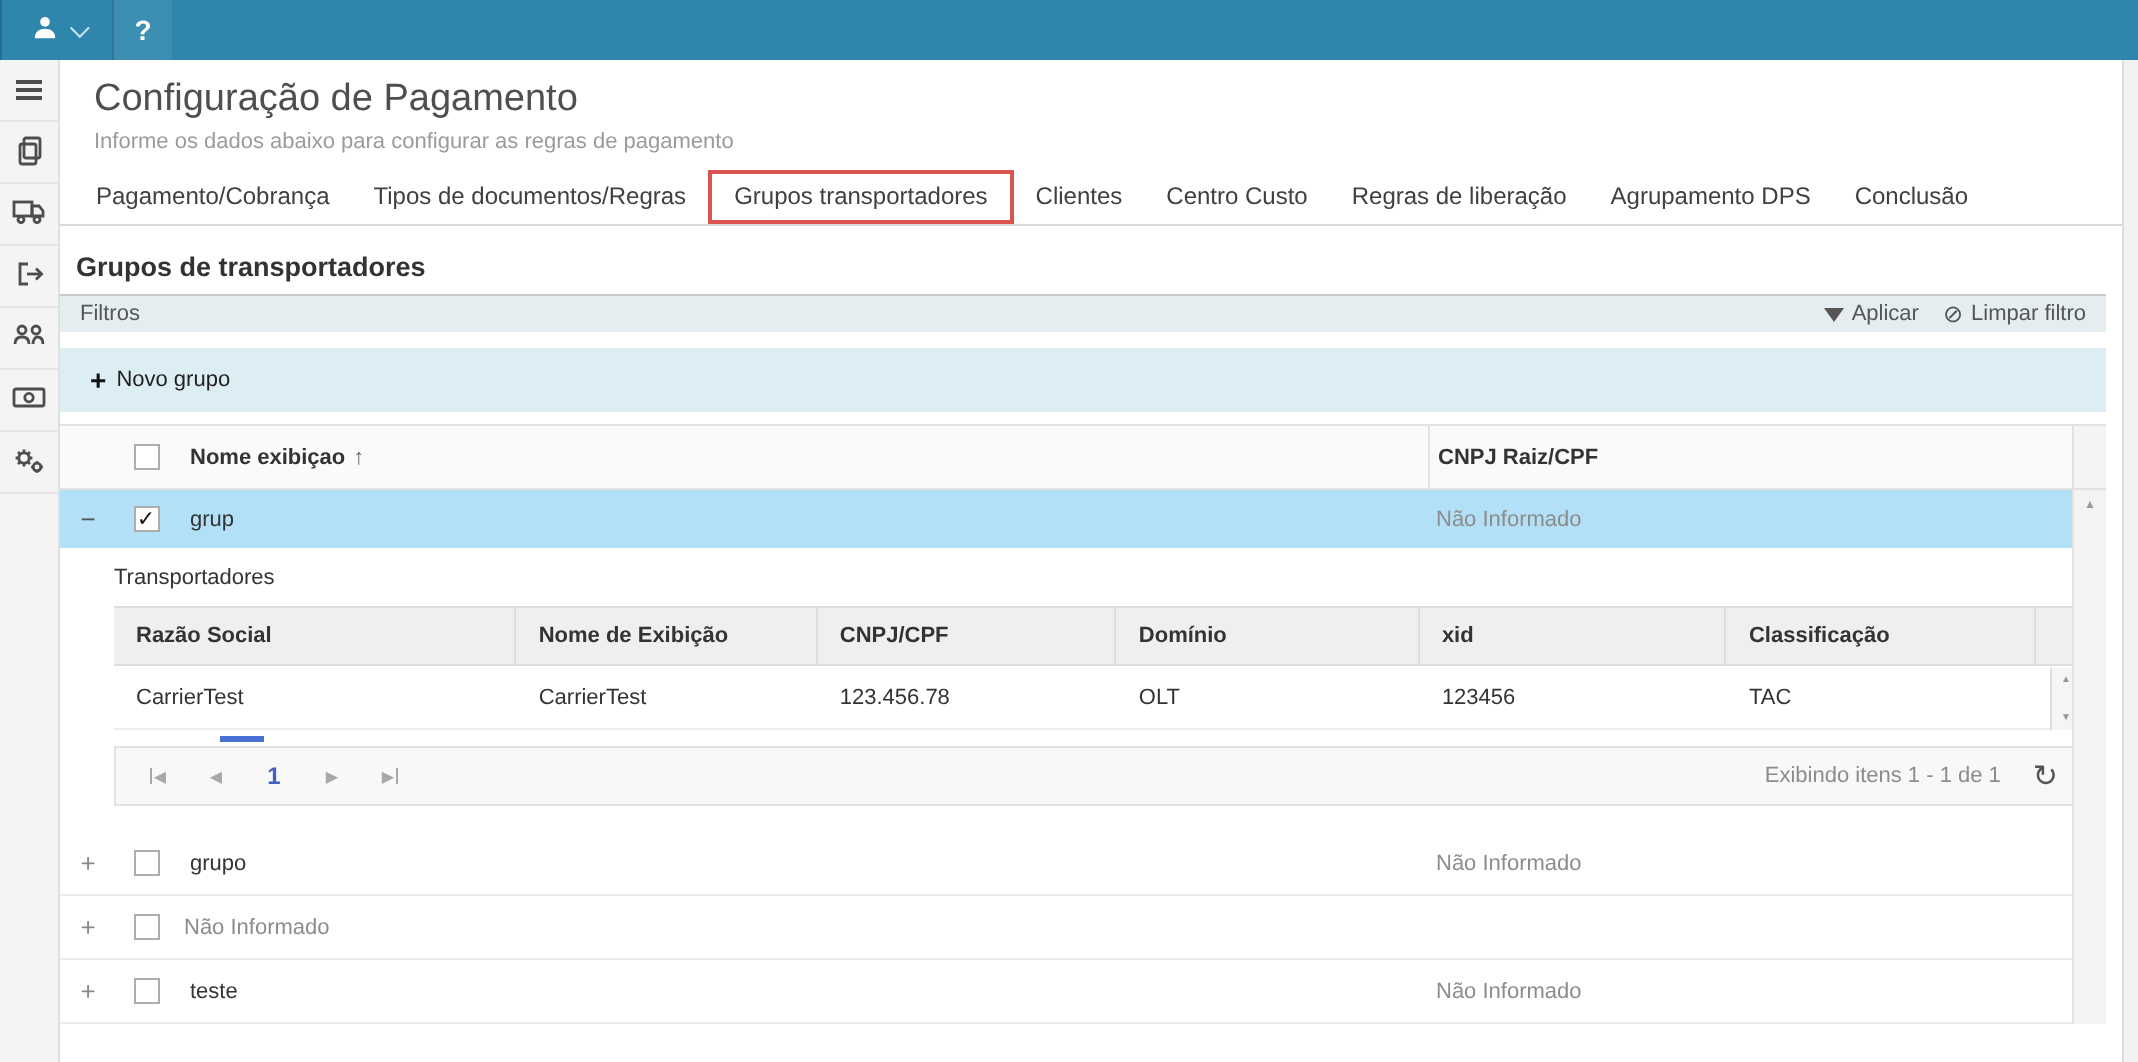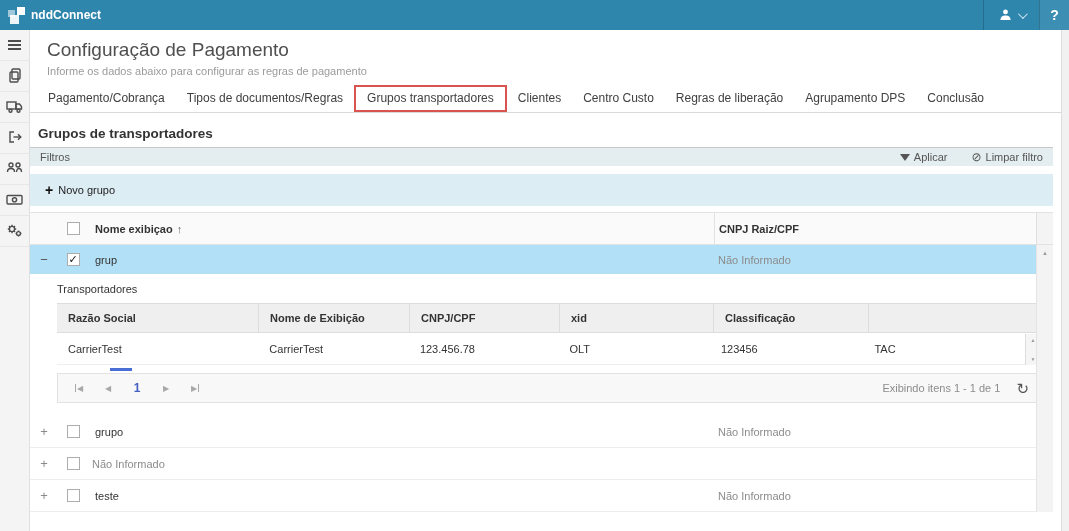--- a/index.html
+++ b/index.html
@@ -49,21 +49,21 @@
 
   
   .section-heading { margin:13px 0 0 8px; font-size:13.5px; font-weight:bold; color:#333;
                      padding-bottom:6px; }
   .content { width:1023px; }
   .rule { border-bottom:1px solid #c9c9c9; }
 
   .filter-bar { height:18px; background:#e4edef; display:flex; align-items:center;
                 padding:0 10px; color:#555; }
   .filter-title { flex:1; }
-  .filter-actions { display:flex; gap:24px; align-items:center; }
+  .filter-actions { display:flex; gap:12px; align-items:center; }
   .filter-link { display:flex; align-items:center; gap:4px; cursor:pointer; color:#555; }
   .funnel { width:0; height:0; border-left:5px solid transparent; border-right:5px solid transparent;
             border-top:7px solid #555; display:inline-block; }
   .slash-circle { font-size:12px; color:#555; }
 
   .new-bar { height:32px; background:#dcedf4; display:flex; align-items:center; margin-top:8px;
              padding-left:15px; }
   .new-btn { display:flex; align-items:center; gap:5px; cursor:pointer; color:#222; }
   .new-btn b { font-size:14px; color:#111; }
 
@@ -122,28 +122,20 @@
   .pg-bar { width:1px; height:8px; background:#a8a8a8; display:inline-block; }
   .pg-num { color:#4361c2; font-weight:bold; font-size:12px; width:22px; text-align:center;
             cursor:pointer; }
   .pg-status { color:#8c8c8c; margin-right:16px; }
   .pg-refresh { font-size:15px; color:#555; cursor:pointer; line-height:1; }
 </style>
 </head>
 <body>
 
 <div class="topbar">
-  <div class="brand">
-    <span class="logo">
-        <i class="sq1"></i>
-        <i class="sq2"></i>
-        <i class="sq3"></i>
-      </span>
-    <span class="brand-name">nddConnect</span>
-  </div>
   <div class="tb-right">
     <div class="tb-btn user-btn">
       <span>
         <svg width="13" height="13" viewBox="0 0 14 14">
             <circle cx="7" cy="4.2" r="2.6" fill="#fff"></circle>
             <path d="M1.5 13 C1.5 9.5 4 8 7 8 C10 8 12.5 9.5 12.5 13 Z" fill="#fff"></path>
           </svg>
       </span>
       <span class="chev"></span>
     </div>
@@ -288,20 +280,21 @@
             </div>
 
             <div class="detail">
               <div class="detail-title">Transportadores</div>
 
               <div class="ntable">
                 <div class="nt-row nt-head">
                   <span class="nt-cell c0">Razão Social</span>
                   <span class="nt-cell c1">Nome de Exibição</span>
                   <span class="nt-cell c2">CNPJ/CPF</span>
+                  <span class="nt-cell c3">Domínio</span>
                   <span class="nt-cell c4">xid</span>
                   <span class="nt-cell c5">Classificação</span>
                   <span class="nt-cell c6"></span>
                 </div>
                 <div class="nt-row nt-data">
                   <span class="nt-cell c0">CarrierTest</span>
                   <span class="nt-cell c1">CarrierTest</span>
                   <span class="nt-cell c2">123.456.78</span>
                   <span class="nt-cell c3">OLT</span>
                   <span class="nt-cell c4">123456</span>

